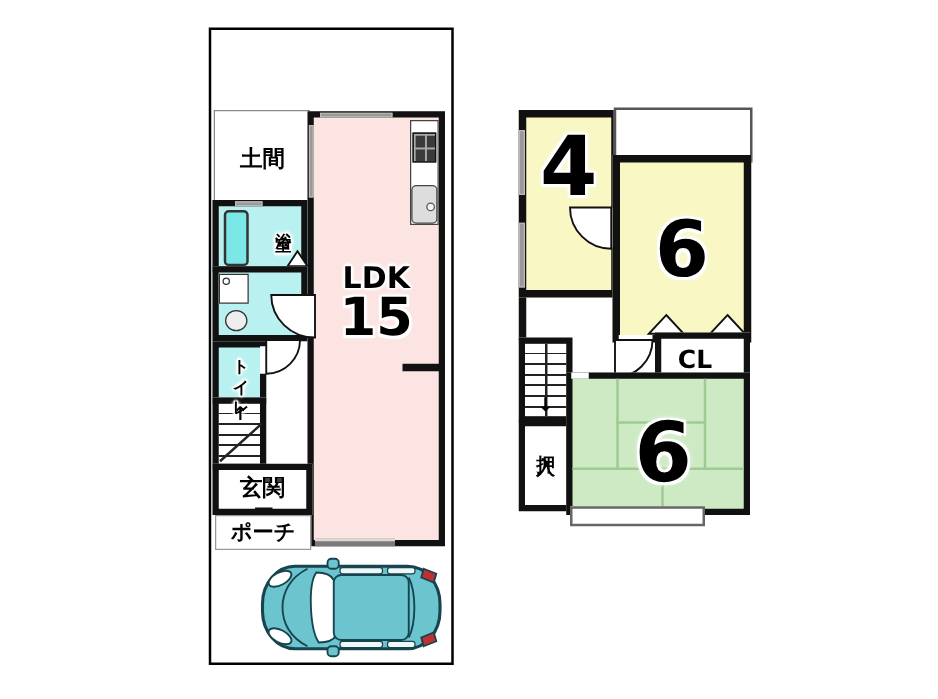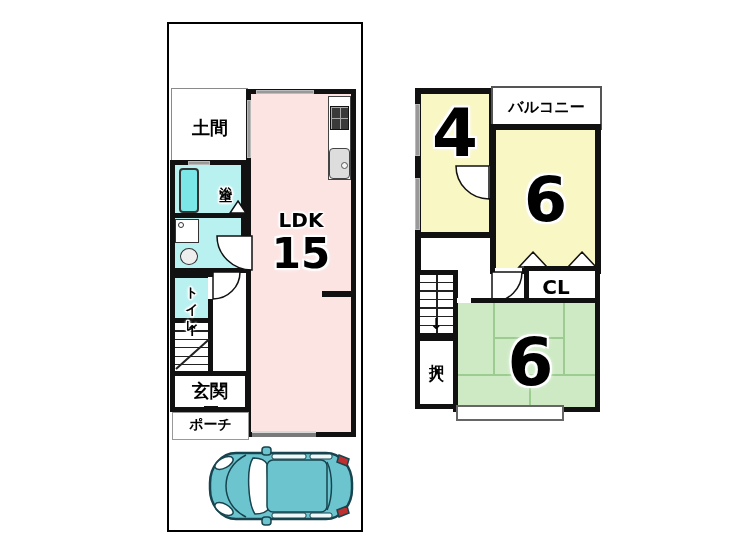--- a/index.html
+++ b/index.html
@@ -88,27 +88,27 @@
       <ellipse cx="18" cy="17" rx="10" ry="5" transform="rotate(-28 18 17)" fill="#fff" stroke-width="1.5"></ellipse>
       <ellipse cx="18" cy="63" rx="10" ry="5" transform="rotate(28 18 63)" fill="#fff" stroke-width="1.5"></ellipse>
       <path d="M133 9 L143 13 L141 20 L131 16 Z" fill="#c03030" stroke-width="1.5"></path>
       <path d="M133 71 L143 67 L141 60 L131 64 Z" fill="#c03030" stroke-width="1.5"></path>
       <rect x="56" y="1" width="9" height="8" rx="3" stroke-width="1.5"></rect>
       <rect x="56" y="71" width="9" height="8" rx="3" stroke-width="1.5"></rect>
     </g>
   </svg>
 
   <div class="lbl ctr" style="left:173px;top:118px;width:74px;font-size:18px;">土間</div>
-  <div class="lbl ctr" style="left:251px;top:209px;width:100px;font-size:20px;">LDK</div>
+  <div class="lbl ctr" style="left:251px;top:209px;width:100px;font-size:24px;">LDK</div>
   <div class="lbl num" style="left:251px;top:231px;width:100px;font-size:42px;">15</div>
   <div class="lbl vert" style="left:218px;top:176px;font-size:13px;">浴室</div>
   <div class="lbl vert" style="left:184px;top:278px;font-size:13px;">トイレ</div>
   <div class="lbl" style="left:186px;top:323px;font-size:15px;text-shadow:none;">↑</div>
   <div class="lbl ctr" style="left:173px;top:381px;width:74px;font-size:18px;">玄関</div>
-  <div class="lbl ctr" style="left:173px;top:417px;width:75px;font-size:14px;">ポーチ</div>
+  <div class="lbl ctr" style="left:173px;top:417px;width:75px;font-size:17px;">ポーチ</div>
 
   <div class="room" style="left:415px;top:88px;width:80px;height:150px;border-width:6px;background:#f9f7c4;"></div>
   <div class="win" style="left:415px;top:104px;width:5px;height:52px;"></div>
   <div class="win" style="left:415px;top:178px;width:5px;height:52px;"></div>
   <div class="abs" style="left:488px;top:166px;width:8px;height:32px;background:#f9f7c4;"></div>
   <svg style="left:456px;top:166px;" width="33" height="33" viewBox="0 0 33 33">
     <path d="M33 0 L0 0 A33 33 0 0 0 33 33 Z" fill="#fff" stroke="#111" stroke-width="1.5"></path>
   </svg>
 
   <div class="abs" style="left:491px;top:86px;width:111px;height:44px;border:2px solid #555;background:#fff;"></div>
@@ -140,20 +140,19 @@
   <div class="abs" style="left:457px;top:298px;width:14px;height:5px;background:#fff;"></div>
   <div class="abs" style="left:493px;top:303px;width:2px;height:72px;background:#9ccc90;"></div>
   <div class="abs" style="left:563px;top:303px;width:2px;height:72px;background:#9ccc90;"></div>
   <div class="abs" style="left:493px;top:337px;width:72px;height:2px;background:#9ccc90;"></div>
   <div class="abs" style="left:458px;top:374px;width:137px;height:2px;background:#9ccc90;"></div>
   <div class="abs" style="left:529px;top:376px;width:2px;height:31px;background:#9ccc90;"></div>
 
   <div class="abs" style="left:456px;top:405px;width:108px;height:16px;border:2px solid #666;background:#fff;"></div>
 
   <div class="lbl num" style="left:421px;top:98px;width:68px;font-size:66px;">4</div>
-  <div class="lbl ctr" style="left:493px;top:99px;width:107px;font-size:15px;">バルコニー</div>
   <div class="lbl num" style="left:496px;top:166px;width:99px;font-size:62px;">6</div>
   <div class="lbl ctr" style="left:529px;top:276px;width:54px;font-size:20px;">CL</div>
   <div class="lbl" style="left:430px;top:316px;font-size:15px;text-shadow:none;">↓</div>
   <div class="lbl vert" style="left:428px;top:352px;font-size:15px;">押入</div>
   <div class="lbl num" style="left:481px;top:327px;width:99px;font-size:66px;">6</div>
 
 </div>
 
 </body></html>

